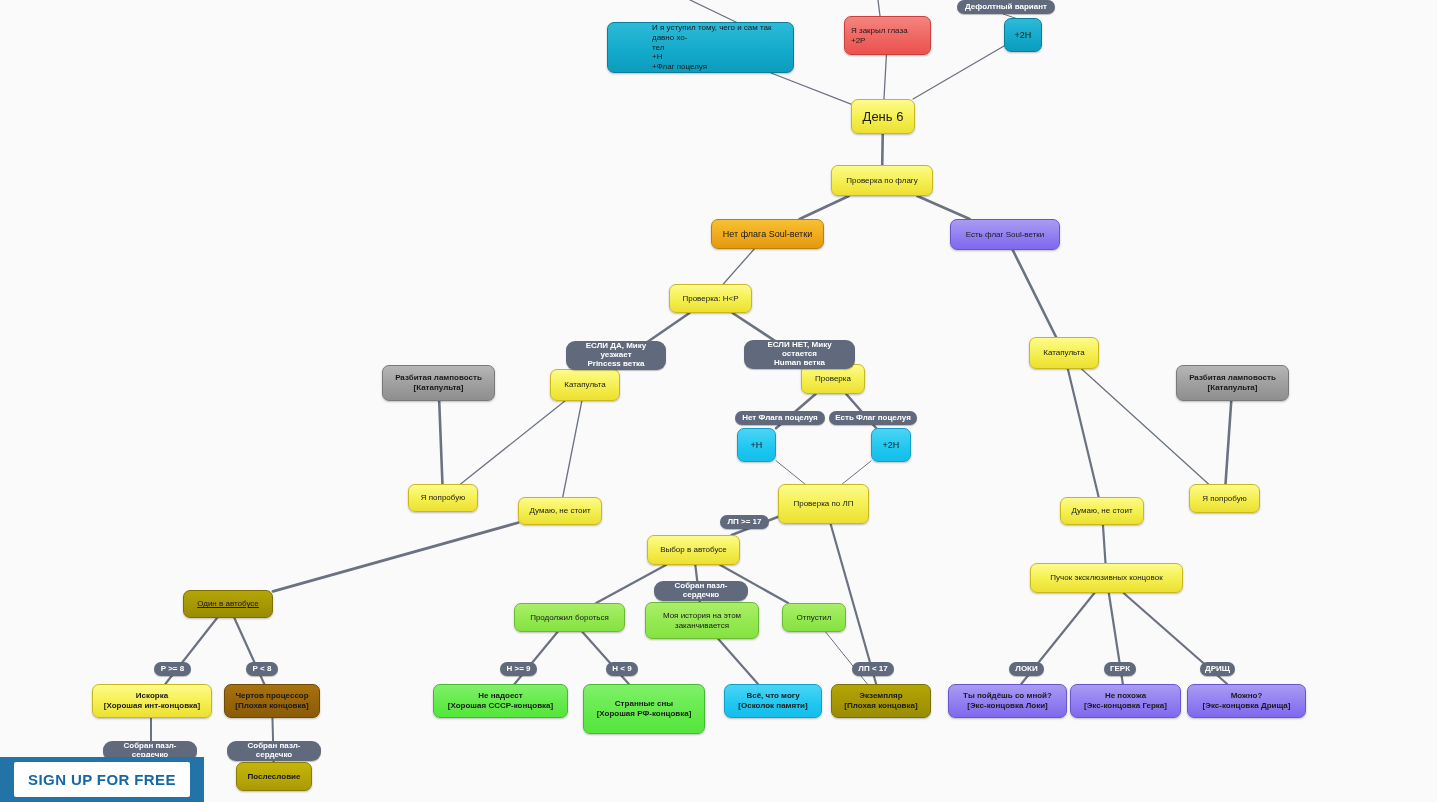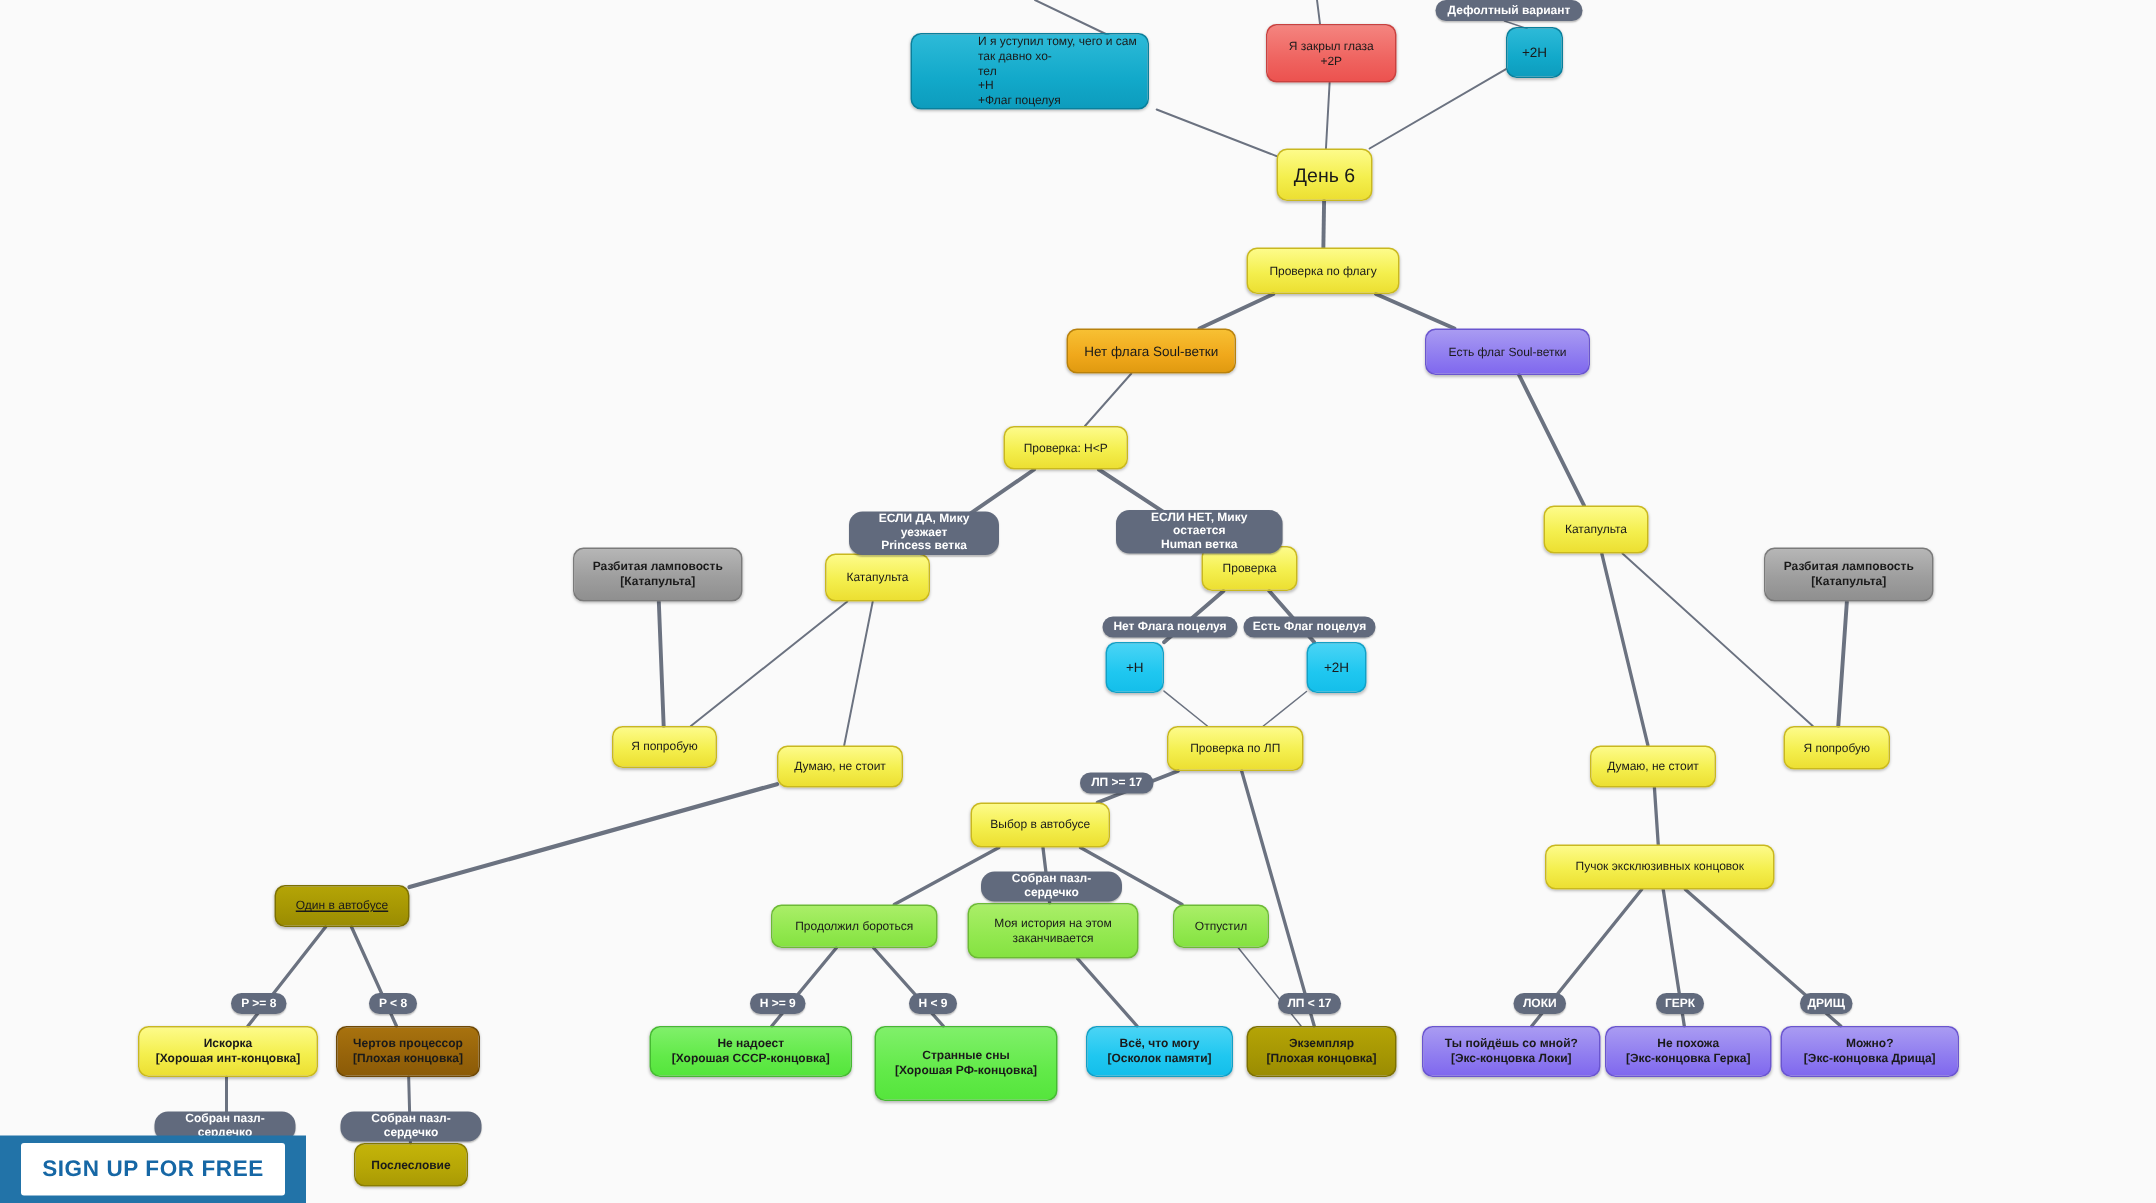--- a/index.html
+++ b/index.html
@@ -140,27 +140,27 @@
       <line x1="1094.4268292682927" y1="593" x2="1021.1829268292682" y2="684" stroke="#6b7280" stroke-width="2.2" stroke-linecap="round"></line>
       <line x1="1108.8170731707316" y1="593" x2="1122.8739837398373" y2="684" stroke="#6b7280" stroke-width="2.2" stroke-linecap="round"></line>
       <line x1="1123.5731707317073" y1="593" x2="1227.1504065040651" y2="684" stroke="#6b7280" stroke-width="2.2" stroke-linecap="round"></line>
       <line x1="272.4503311258278" y1="718" x2="273.6158940397351" y2="762" stroke="#6b7280" stroke-width="2" stroke-linecap="round"></line>
       <line x1="690" y1="0" x2="740" y2="24" stroke="#6b7280" stroke-width="1.3" stroke-linecap="round"></line>
       <line x1="878" y1="0" x2="880" y2="16" stroke="#6b7280" stroke-width="1.3" stroke-linecap="round"></line>
       <line x1="1003" y1="14" x2="1018" y2="19" stroke="#6b7280" stroke-width="1" stroke-linecap="round"></line>
       <line x1="151" y1="718" x2="151" y2="745" stroke="#6b7280" stroke-width="2" stroke-linecap="round"></line>
     </svg>
   <div id="nodes">
-      <div class="node c-cyan left" style="left: 607px; top: 22px; width: 159px; height: 51px; font-size: 8px; padding-left: 44px;">
+      <div class="node c-cyan left" style="left: 607px; top: 22px; width: 187px; height: 51px; font-size: 8px; padding-left: 44px;">
         <span class="txt">И я уступил тому, чего и сам так давно хо-
 тел
 +H
 +Флаг поцелуя</span>
       </div>
-      <div class="node c-red left" style="left: 844px; top: 16px; width: 87px; height: 39px; font-size: 8px; text-align: center;">
+      <div class="node c-red left" style="left: 844px; top: 16px; width: 87px; height: 39px; font-size: 8px;">
         <span class="txt">Я закрыл глаза
 +2P</span>
       </div>
       <div class="node c-cyan" style="left: 1004px; top: 18px; width: 38px; height: 34px; font-size: 9px;">
         <span class="txt">+2H</span>
       </div>
       <div class="node c-yellow" style="left: 851px; top: 99px; width: 64px; height: 35px; font-size: 13px;">
         <span class="txt">День 6</span>
       </div>
       <div class="node c-yellow" style="left: 831px; top: 165px; width: 102px; height: 31px; font-size: 8px;">
@@ -203,21 +203,21 @@
       </div>
       <div class="node c-yellow" style="left: 518px; top: 497px; width: 84px; height: 28px; font-size: 8px;">
         <span class="txt">Думаю, не стоит</span>
       </div>
       <div class="node c-yellow" style="left: 1060px; top: 497px; width: 84px; height: 28px; font-size: 8px;">
         <span class="txt">Думаю, не стоит</span>
       </div>
       <div class="node c-yellow" style="left: 1189px; top: 484px; width: 71px; height: 29px; font-size: 8px;">
         <span class="txt">Я попробую</span>
       </div>
-      <div class="node c-yellow" style="left: 778px; top: 484px; width: 91px; height: 30px; font-size: 8px;">
+      <div class="node c-yellow" style="left: 778px; top: 484px; width: 91px; height: 40px; font-size: 8px;">
         <span class="txt">Проверка по ЛП</span>
       </div>
       <div class="node c-yellow" style="left: 1030px; top: 563px; width: 153px; height: 30px; font-size: 8px;">
         <span class="txt">Пучок эксклюзивных концовок</span>
       </div>
       <div class="node c-yellow" style="left: 647px; top: 535px; width: 93px; height: 30px; font-size: 8px;">
         <span class="txt">Выбор в автобусе</span>
       </div>
       <div class="node c-olive" style="left: 183px; top: 590px; width: 90px; height: 28px; font-size: 8px; text-decoration: underline;">
         <span class="txt">Один в автобусе</span>

